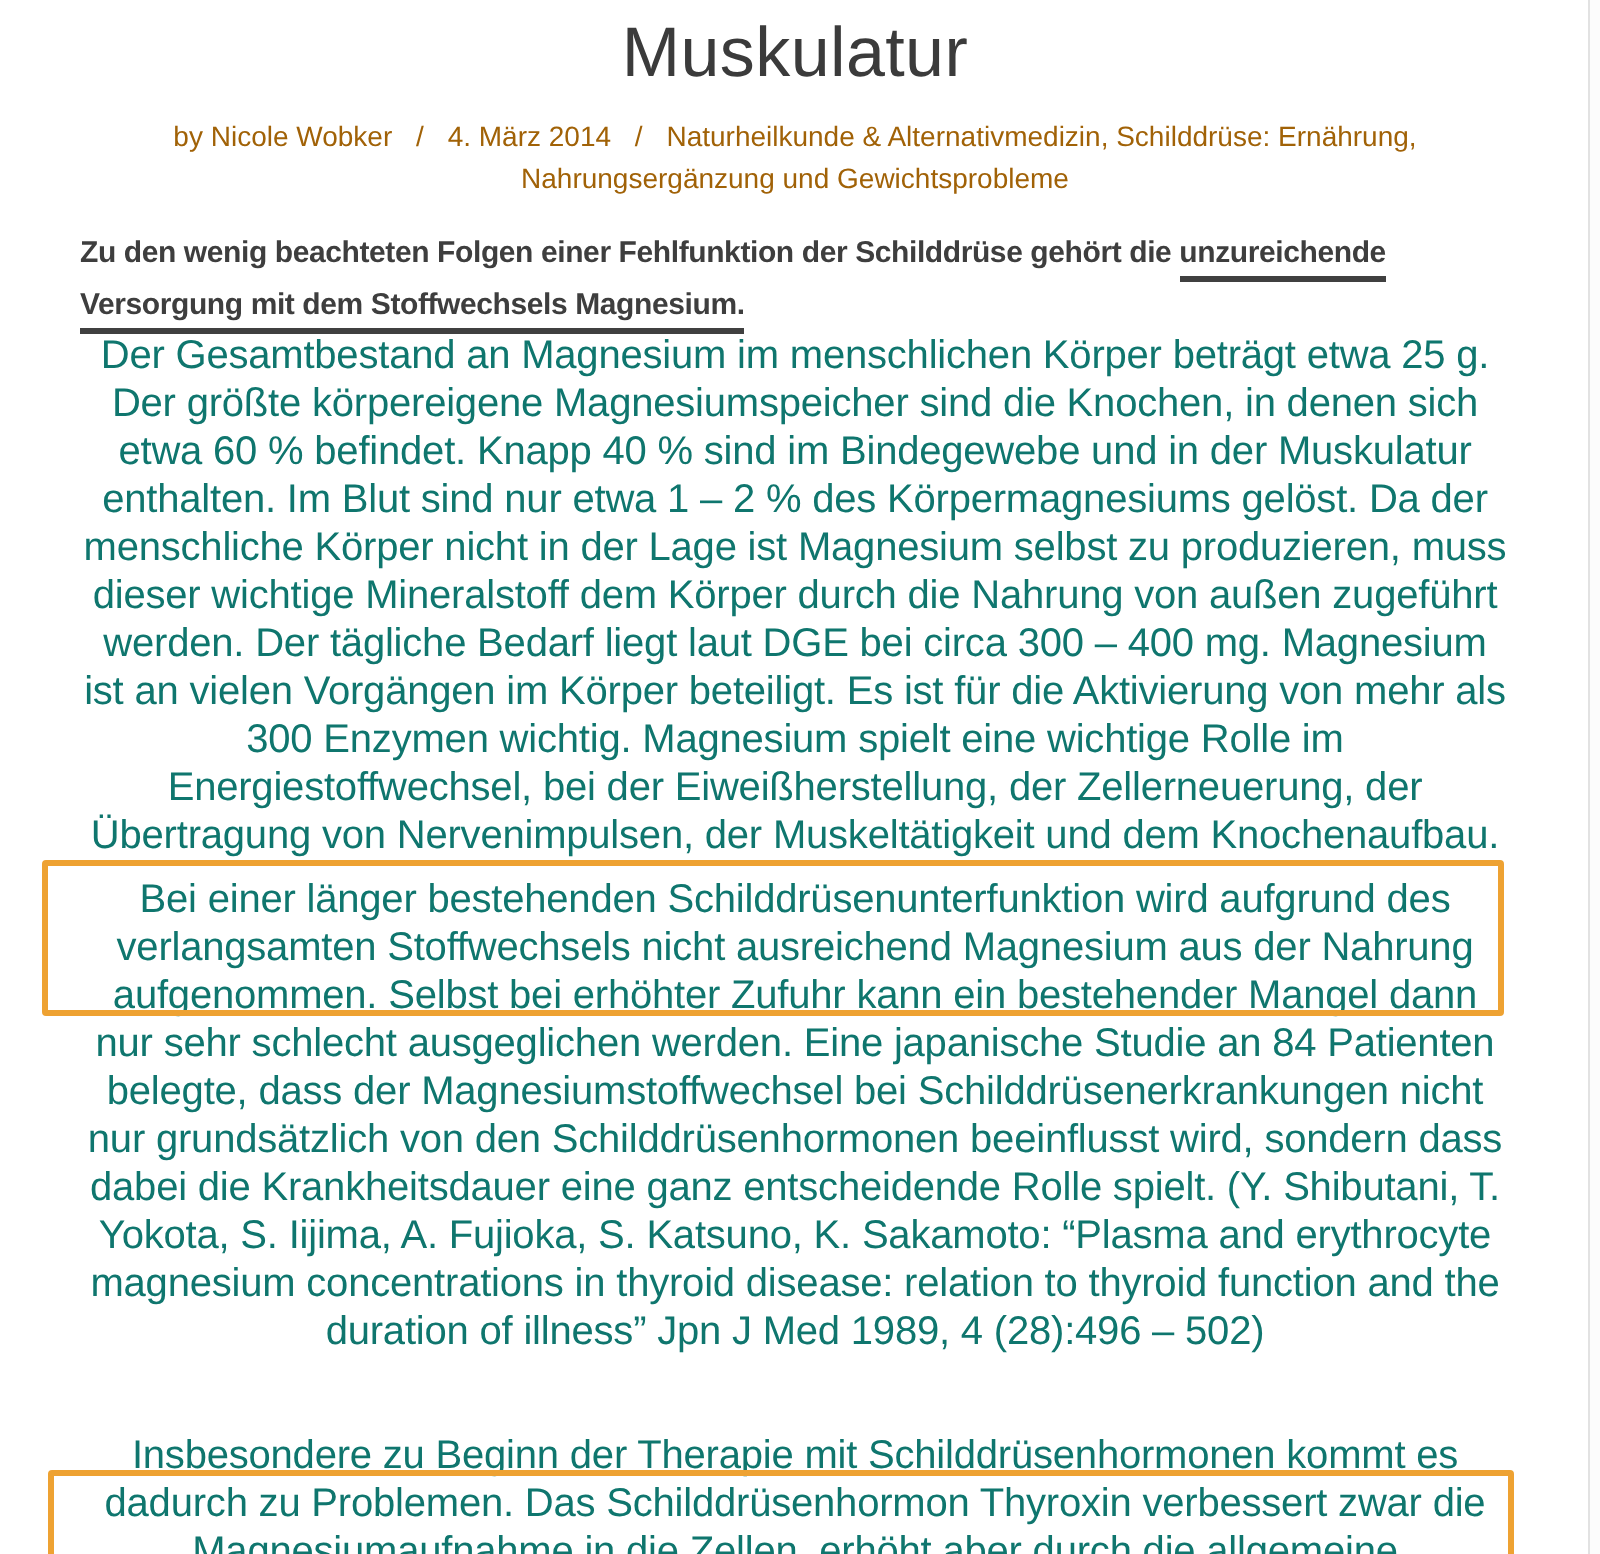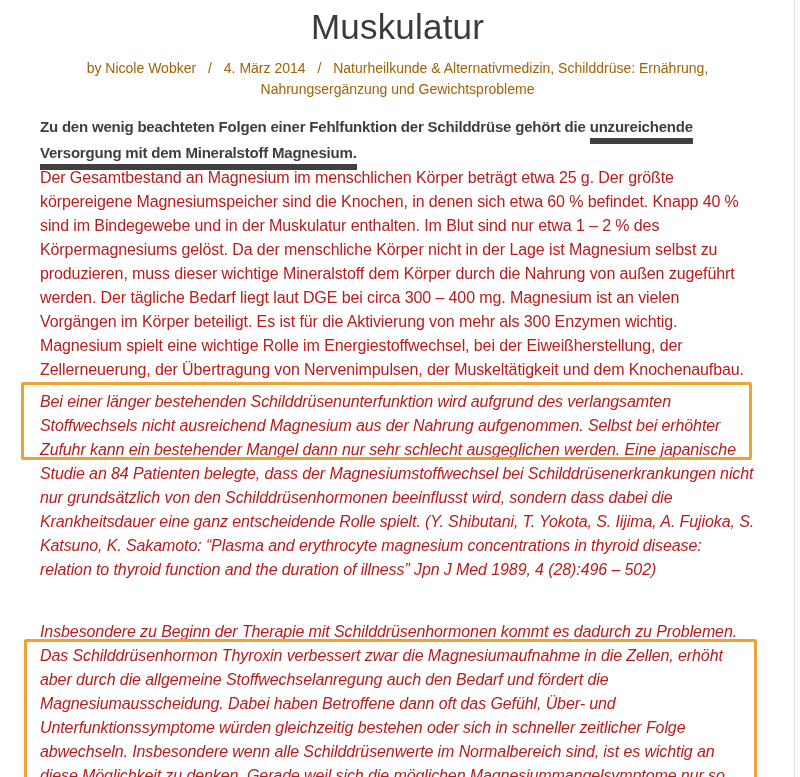--- a/index.html
+++ b/index.html
@@ -41,34 +41,34 @@
   .lead {
     margin: 14px 0 0 0;
     font-size: 15px;
     line-height: 26px;
     font-weight: bold;
     color: #3e3e3e;
     letter-spacing: -0.2px;
   }
   .lead .nowrap { white-space: nowrap; }
   .u {
-    border-bottom: 6px solid #404040;
+    border-bottom: 3px solid #404040;
     padding-bottom: 3px;
   }
   p.body {
     margin: 0;
-    font-size: 16px;
+    font-size: 20px;
     line-height: 24px;
-    color: #b91c1c;
+    color: #0f766e;
     letter-spacing: -0.1px;
+    text-align: center;
   }
   .p1 { margin-top: 16px; }
   .pwrap {
     position: relative;
-    font-style: italic;
   }
   .pw1 { margin-top: 8px; }
   .pw2 { margin-top: 38px; }
   .hbox {
     position: absolute;
     box-sizing: border-box;
     border: 3px solid #eea232;
     border-radius: 2px;
     pointer-events: none;
   }
@@ -110,21 +110,21 @@
 
   <div class="byline">
     <span>by</span>
     <span>Nicole Wobker</span>
     <span class="sep">/</span>
     <span>4. März 2014</span>
     <span class="sep">/</span>
     <span>Naturheilkunde &amp; Alternativmedizin, Schilddrüse: Ernährung, Nahrungsergänzung und Gewichtsprobleme</span>
   </div>
 
-  <p class="lead"><span class="nowrap"><span>Zu den wenig beachteten Folgen einer Fehlfunktion der Schilddrüse gehört die </span><span class="u">unzureichende</span></span><br><span class="u">Versorgung mit dem Mineralstoff Magnesium.</span></p>
+  <p class="lead"><span class="nowrap"><span>Zu den wenig beachteten Folgen einer Fehlfunktion der Schilddrüse gehört die </span><span class="u">unzureichende</span></span><br><span class="u">Versorgung mit dem Stoffwechsels Magnesium.</span></p>
 
   <p class="body p1">Der Gesamtbestand an Magnesium im menschlichen Körper beträgt etwa 25 g. Der größte körpereigene Magnesiumspeicher sind die Knochen, in denen sich etwa 60 % befindet. Knapp 40 % sind im Bindegewebe und in der Muskulatur enthalten. Im Blut sind nur etwa 1 – 2 % des Körpermagnesiums gelöst. Da der menschliche Körper nicht in der Lage ist Magnesium selbst zu produzieren, muss dieser wichtige Mineralstoff dem Körper durch die Nahrung von außen zugeführt werden. Der tägliche Bedarf liegt laut DGE bei circa 300 – 400 mg. Magnesium ist an vielen Vorgängen im Körper beteiligt. Es ist für die Aktivierung von mehr als 300 Enzymen wichtig. Magnesium spielt eine wichtige Rolle im Energiestoffwechsel, bei der Eiweißherstellung, der Zellerneuerung, der Übertragung von Nervenimpulsen, der Muskeltätigkeit und dem Knochenaufbau.</p>
 
   <div class="pwrap pw1">
     <div class="hbox box1"></div>
     <p class="body">Bei einer länger bestehenden Schilddrüsenunterfunktion wird aufgrund des verlangsamten Stoffwechsels nicht ausreichend Magnesium aus der Nahrung aufgenommen. Selbst bei erhöhter Zufuhr kann ein bestehender Mangel dann nur sehr schlecht ausgeglichen werden. Eine japanische Studie an 84 Patienten belegte, dass der Magnesiumstoffwechsel bei Schilddrüsenerkrankungen nicht nur grundsätzlich von den Schilddrüsenhormonen beeinflusst wird, sondern dass dabei die Krankheitsdauer eine ganz entscheidende Rolle spielt. (Y. Shibutani, T. Yokota, S. Iijima, A. Fujioka, S. Katsuno, K. Sakamoto: “Plasma and erythrocyte magnesium concentrations in thyroid disease: relation to thyroid function and the duration of illness” Jpn J Med 1989, 4 (28):496 – 502)</p>
   </div>
 
   <div class="pwrap pw2">
     <div class="hbox box2"></div>

